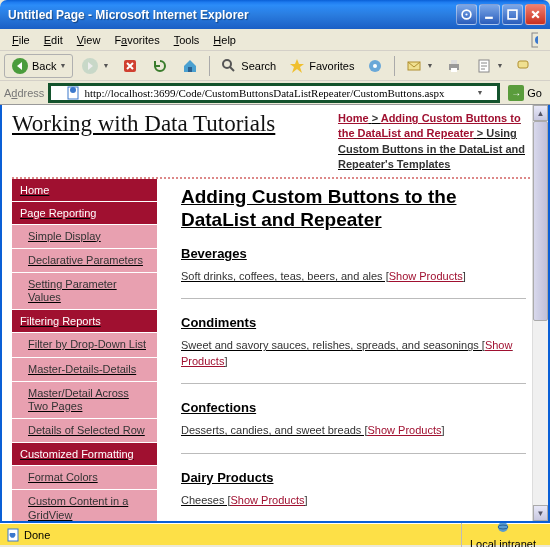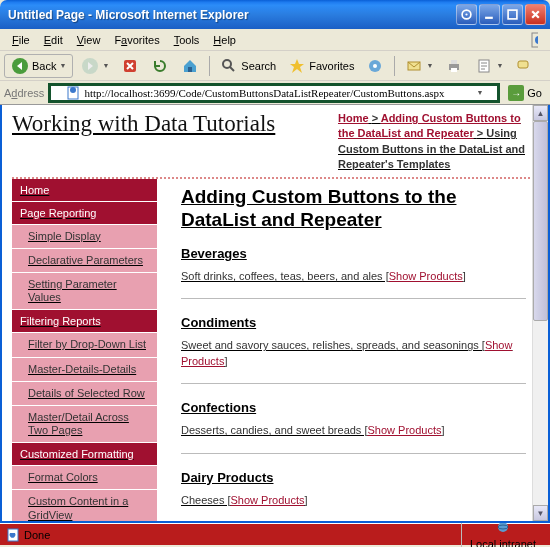--- a/index.html
+++ b/index.html
@@ -56,21 +56,21 @@
 
 .main { flex: 1; padding: 6px 12px 0 24px; overflow: hidden; }
 .main h1 { font-family: Verdana, Arial; font-size: 19px; font-weight: bold; margin-bottom: 14px; line-height: 1.25; }
 .cat { margin-bottom: 16px; }
 .cat h3 { font-family: Verdana, Arial; font-size: 13px; font-weight: bold; margin-bottom: 8px; }
 .cat p { font-size: 11px; color: #333; line-height: 1.4; }
 .cat a { color: #a01030; text-decoration: underline; }
 .cat hr { border: none; border-top: 1px solid #bbb; margin-top: 14px; }
 
 
-.statusbar { background: #b91c1c; height: 22px; display: flex; align-items: center; padding: 2px 6px; font-size: 11px; border-top: 1px solid #fff; gap: 4px; }
+.statusbar { background: #fde047; height: 22px; display: flex; align-items: center; padding: 2px 6px; font-size: 11px; border-top: 1px solid #fff; gap: 4px; }
 .statusbar .done { flex: 1; display: flex; align-items: center; gap: 4px; }
 .statusbar .zone { display: flex; align-items: center; gap: 4px; padding: 0 8px; border-left: 1px solid #bbb; flex-direction: column; }
 .sbicon { width: 14px; height: 14px; display: inline-flex; align-items: center; justify-content: center; }
 
 .scrollbar-v { position: absolute; right: 0; top: 0; bottom: 0; width: 16px; background: #f0f0f0; border-left: 1px solid #ddd; }
 .sb-btn { height: 16px; background: linear-gradient(#e8e8f8,#c8c8e0); border: 1px solid #aaa; display: flex; align-items: center; justify-content: center; font-size: 8px; color: #556; }
 .sb-thumb { position: absolute; top: 16px; left: 0; right: 0; height: 200px; background: linear-gradient(to right,#d8d8ec,#c0c0d8); border: 1px solid #aaa; border-radius: 2px; }
 </style>
 </head>
 <body>
@@ -258,22 +258,22 @@
     <div class="layout">
       <div class="sidebar" id="sidebar">
           <div class="sideitem header">Home</div>
           <div class="sideitem header">Page Reporting</div>
           <div class="subitem">Simple Display</div>
           <div class="subitem">Declarative Parameters</div>
           <div class="subitem">Setting Parameter Values</div>
           <div class="sideitem header">Filtering Reports</div>
           <div class="subitem">Filter by Drop-Down List</div>
           <div class="subitem">Master-Details-Details</div>
+          <div class="subitem">Master/Detail Across Two Pages</div>
           <div class="subitem">Details of Selected Row</div>
-          <div class="subitem">Master/Detail Across Two Pages</div>
           <div class="sideitem header">Customized Formatting</div>
           <div class="subitem">Format Colors</div>
           <div class="subitem">Custom Content in a GridView</div>
         </div>
       <div class="main">
         <h1>Adding Custom Buttons to the DataList and Repeater</h1>
         <div id="categories">
             <div class="cat">
               <h3>Beverages</h3>
               <p>Soft drinks, coffees, teas, beers, and ales [<a href="#">Show Products</a>]</p>

